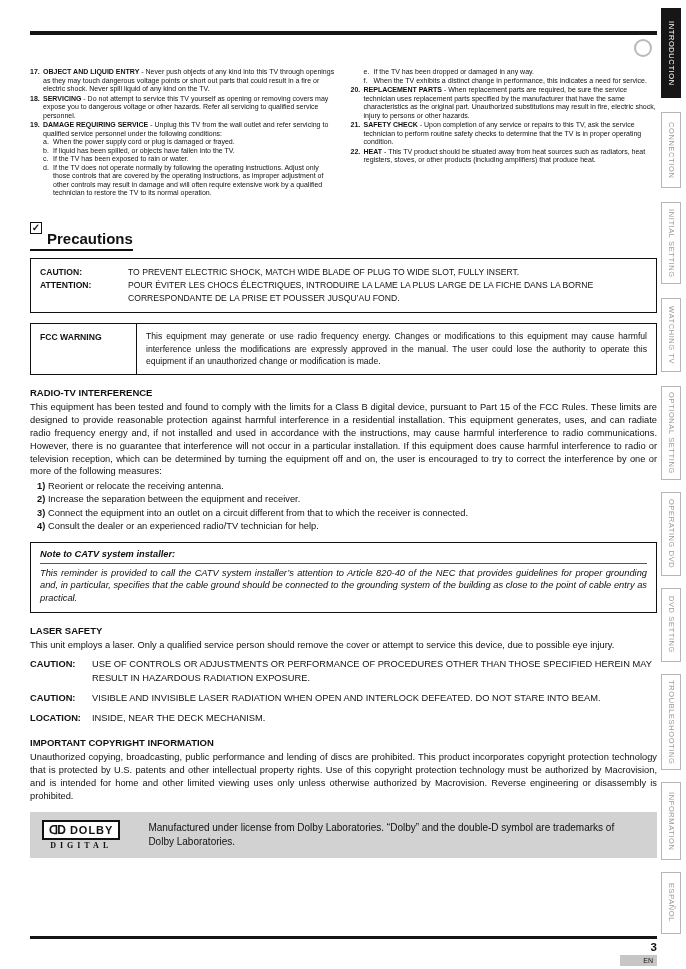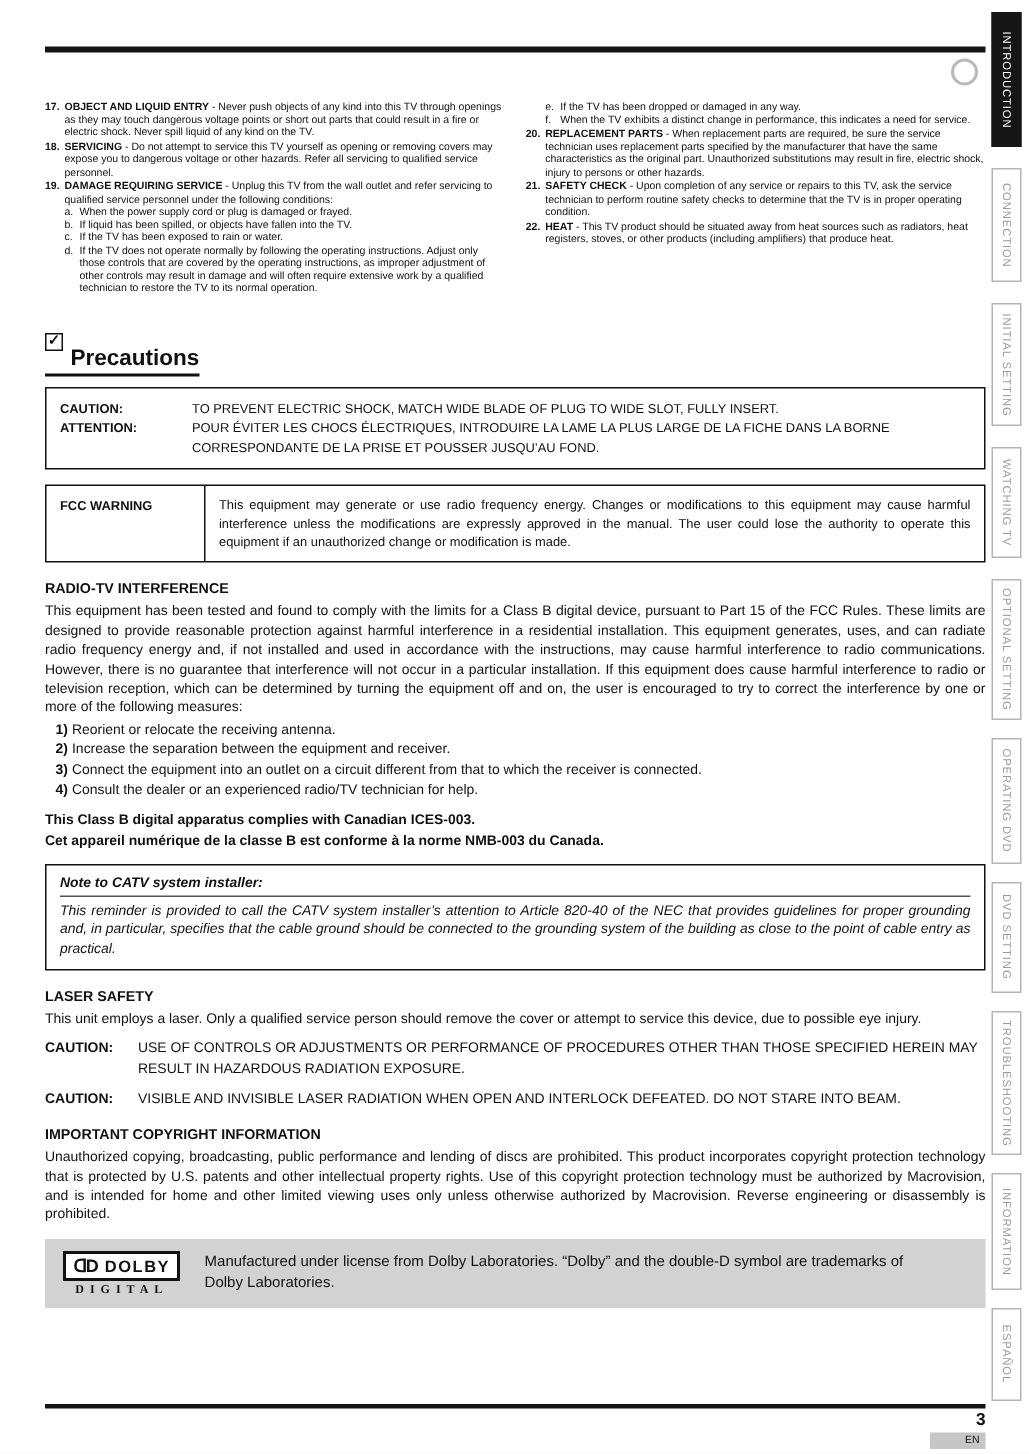--- a/index.html
+++ b/index.html
@@ -54,21 +54,21 @@
 
   .catv{border:1px solid #111;margin-top:9px;padding:5px 9px 7px;font-size:9.3px;font-style:italic;line-height:1.36;}
   .catv .ctitle{font-weight:bold;border-bottom:1px solid #555;padding-bottom:2px;margin-bottom:3px;}
   .catv .ctext2{text-align:justify;}
 
   .notice{display:flex;margin-top:7px;font-size:9.3px;line-height:1.42;}
   .nlabel{width:62px;font-weight:bold;flex-shrink:0;}
   .ntext{flex:1;}
 
   
-  .dolbybox{margin-top:10px;background:#d2d2d2;padding:8px 12px;display:flex;align-items:center;gap:16px;}
+  .dolbybox{margin-top:10px;background:#d2d2d2;padding:8px 12px;display:flex;align-items:center;gap:28px;}
   .dolby-logo{display:flex;flex-direction:column;align-items:center;flex-shrink:0;}
   .dl-top{border:2px solid #111;background:#fff;padding:1px 5px;display:flex;gap:5px;align-items:baseline;}
   .dl-symbol{font-weight:bold;font-size:12px;letter-spacing:-1px;}
   .dl-word{font-weight:bold;font-size:11px;letter-spacing:1px;}
   .dl-bottom{font-size:8px;font-weight:bold;letter-spacing:4px;margin-top:1px;font-family:Liberation Serif, serif;}
   .dolby-text{font-weight:normal;font-size:10px;line-height:1.4;flex:1;padding-right:30px;}
 
   
   .bottom-rule{position:absolute;left:30px;top:936px;width:627px;height:3px;background:#151515;}
   .page-num{position:absolute;left:640px;top:941px;width:17px;text-align:right;font-size:11.5px;font-weight:bold;}
@@ -158,39 +158,39 @@
     </div>
 
     <div class="shead">RADIO-TV INTERFERENCE</div>
     <div class="body-p">This equipment has been tested and found to comply with the limits for a Class B digital device, pursuant to Part 15 of the FCC Rules. These limits are designed to provide reasonable protection against harmful interference in a residential installation. This equipment generates, uses, and can radiate radio frequency energy and, if not installed and used in accordance with the instructions, may cause harmful interference to radio communications. However, there is no guarantee that interference will not occur in a particular installation. If this equipment does cause harmful interference to radio or television reception, which can be determined by turning the equipment off and on, the user is encouraged to try to correct the interference by one or more of the following measures:</div>
     <div class="measures">
       <div class="measure"><span class="mnum">1)</span><span>Reorient or relocate the receiving antenna.</span></div>
       <div class="measure"><span class="mnum">2)</span><span>Increase the separation between the equipment and receiver.</span></div>
       <div class="measure"><span class="mnum">3)</span><span>Connect the equipment into an outlet on a circuit different from that to which the receiver is connected.</span></div>
       <div class="measure"><span class="mnum">4)</span><span>Consult the dealer or an experienced radio/TV technician for help.</span></div>
     </div>
-    <div class="canada">
-      <div>This Class B digital apparatus complies with Canadian ICES-003.</div>
-      <div>Cet appareil numérique de la classe B est conforme à la norme NMB-003 du Canada.</div>
-    </div>
 
     <div class="catv">
       <div class="ctitle">Note to CATV system installer:</div>
       <div class="ctext2">This reminder is provided to call the CATV system installer’s attention to Article 820-40 of the NEC that provides guidelines for proper grounding and, in particular, specifies that the cable ground should be connected to the grounding system of the building as close to the point of cable entry as practical.</div>
     </div>
 
     <div class="shead">LASER SAFETY</div>
     <div class="body-p">This unit employs a laser. Only a qualified service person should remove the cover or attempt to service this device, due to possible eye injury.</div>
     <div class="notice">
       <div class="nlabel">CAUTION:</div>
       <div class="ntext">USE OF CONTROLS OR ADJUSTMENTS OR PERFORMANCE OF PROCEDURES OTHER THAN THOSE SPECIFIED HEREIN MAY RESULT IN HAZARDOUS RADIATION EXPOSURE.</div>
     </div>
     <div class="notice">
       <div class="nlabel">CAUTION:</div>
       <div class="ntext">VISIBLE AND INVISIBLE LASER RADIATION WHEN OPEN AND INTERLOCK DEFEATED. DO NOT STARE INTO BEAM.</div>
+    </div>
+    <div class="notice">
+      <div class="nlabel">LOCATION:</div>
+      <div class="ntext">INSIDE, NEAR THE DECK MECHANISM.</div>
     </div>
 
     <div class="shead">IMPORTANT COPYRIGHT INFORMATION</div>
     <div class="body-p">Unauthorized copying, broadcasting, public performance and lending of discs are prohibited. This product incorporates copyright protection technology that is protected by U.S. patents and other intellectual property rights. Use of this copyright protection technology must be authorized by Macrovision, and is intended for home and other limited viewing uses only unless otherwise authorized by Macrovision. Reverse engineering or disassembly is prohibited.</div>
 
     <div class="dolbybox">
       <div class="dolby-logo">
         <div class="dl-top">
           <span class="dl-symbol">ᗡD</span>
           <span class="dl-word">DOLBY</span>

